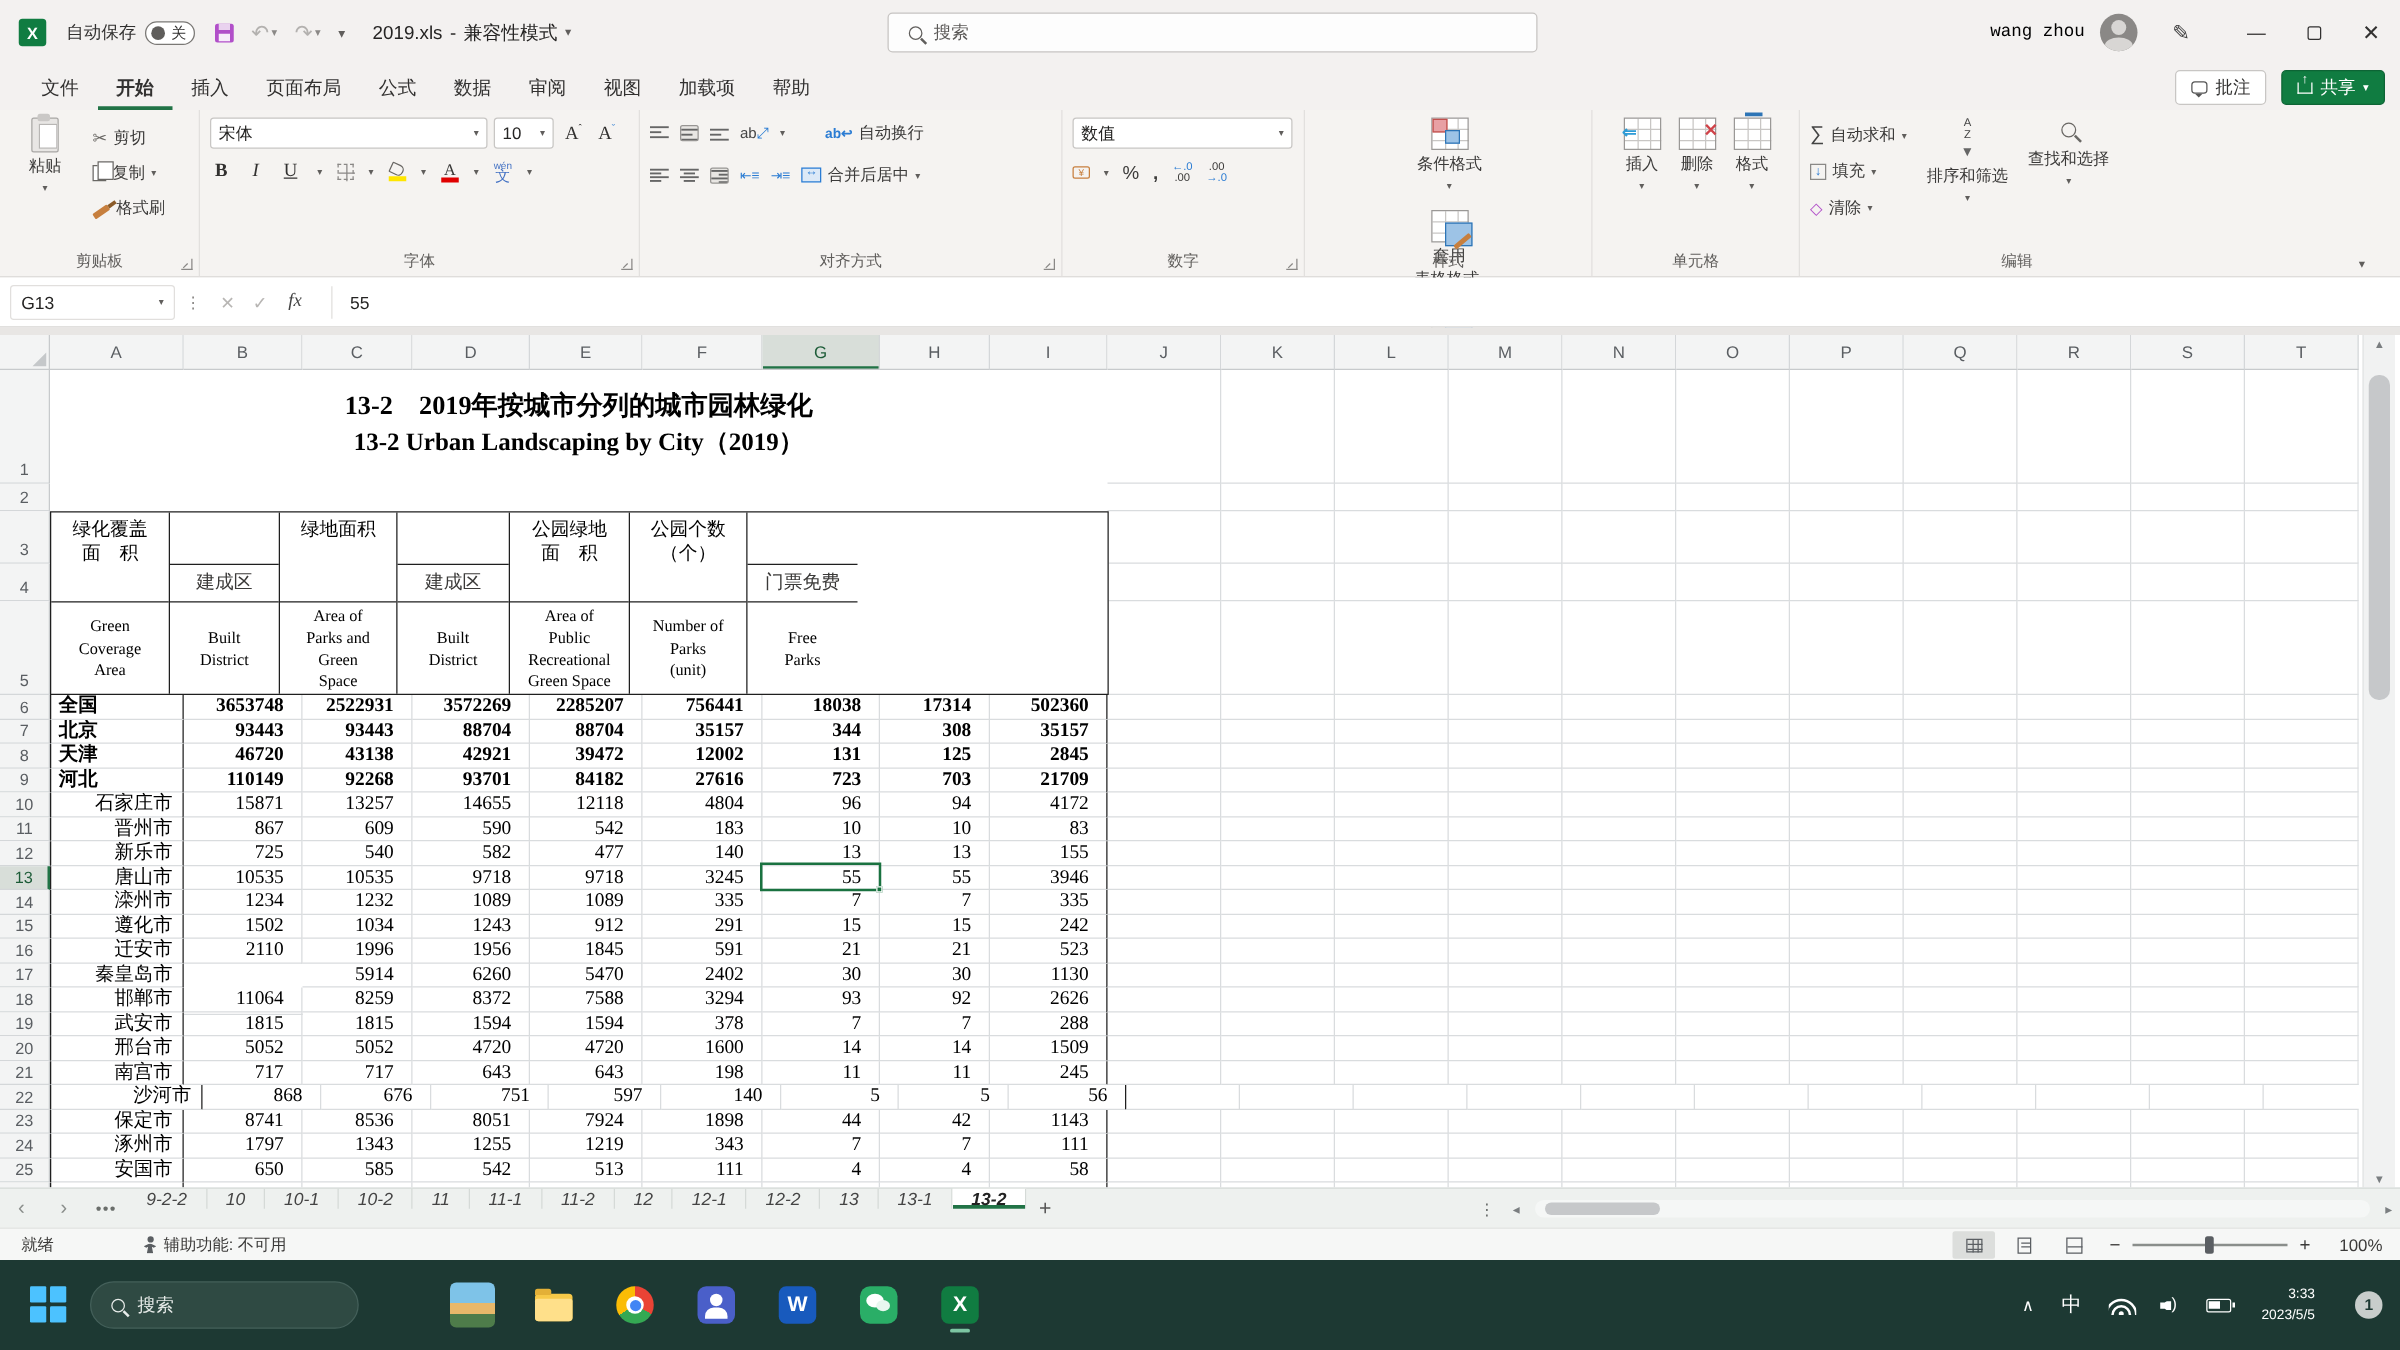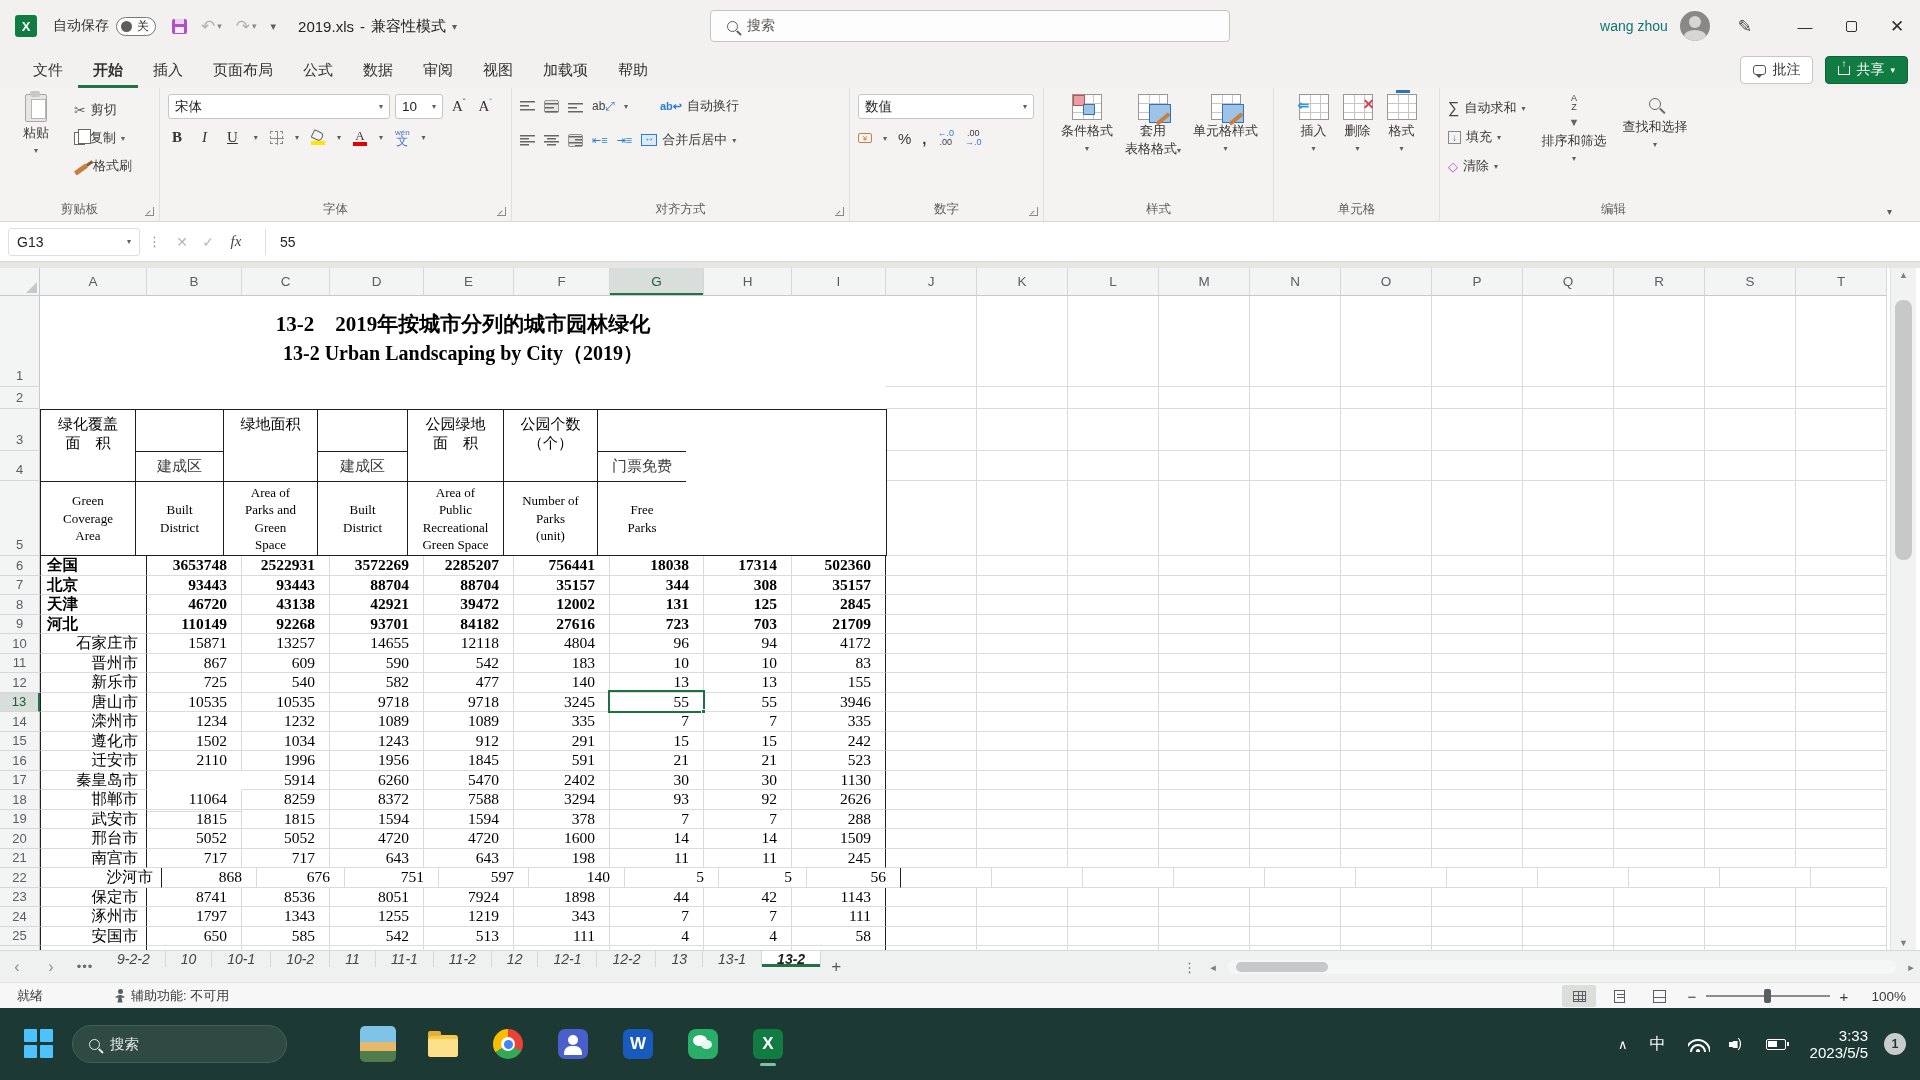--- a/index.html
+++ b/index.html
@@ -16,21 +16,21 @@
   .qa-btn { margin-left:14px; font-size:17px; color:#b3b1af; display:flex; align-items:center; }
   .floppy { width:15px; height:15px; margin-left:16px; background:#b14fc9; border-radius:2px; position:relative; }
   .floppy:before { content:""; position:absolute; left:3px; top:0; width:9px; height:5px; background:#e9d2ef; }
   .floppy:after { content:""; position:absolute; left:3px; bottom:1px; width:9px; height:6px; background:#f7ecfa; }
   .chev-s { font-size:9px; color:#8a8886; margin-left:2px; }
   #win-title { margin-left:22px; font-size:15px; color:#252423; display:flex; align-items:center; gap:6px; }
   #tb-search { position:absolute; left:710px; top:10px; width:520px; height:32px; background:#fdfdfd; border:1px solid #c6c4c2; border-radius:4px; display:flex; align-items:center; padding-left:16px; gap:9px; font-size:14px; color:#5c5a58; }
   .mag { width:11px; height:11px; border:1.7px solid #605e5c; border-radius:50%; position:relative; flex:none; }
   .mag:after { content:""; position:absolute; width:6px; height:1.7px; background:#605e5c; left:8px; top:10px; transform:rotate(45deg); }
   #tb-right { position:absolute; right:0; top:0; height:52px; display:flex; align-items:center; }
-  #user-name { font-size:14px; color:#0f766e; margin-right:12px; }
+  #user-name { font-size:14px; color:#000000; margin-right:12px;font-family:Liberation Mono, monospace; }
   .avatar { width:30px; height:30px; border-radius:50%; background:#8a8886; position:relative; overflow:hidden; margin-right:28px; }
   .avatar:before { content:""; position:absolute; width:12px; height:12px; border-radius:50%; background:#d8d6d4; left:9px; top:5px; }
   .avatar:after { content:""; position:absolute; width:22px; height:12px; border-radius:50% 50% 0 0; background:#d8d6d4; left:4px; top:19px; }
   .pen { font-size:17px; color:#444; margin-right:30px; }
   .wbtn { width:46px; height:52px; display:flex; align-items:center; justify-content:center; color:#323130; font-size:15px; }
   .maxsq { width:11px; height:11px; border:1.3px solid #323130; border-radius:2px; }
 
   
   #tabrow { position:absolute; left:0; top:52px; width:1920px; height:36px; display:flex; align-items:stretch; }
   .rtab { padding:0 15px; display:flex; align-items:center; font-size:15px; color:#323130; }
@@ -220,21 +220,21 @@
   .wifi i { position:absolute; border:2px solid #fff; border-radius:50%; }
   .wifi .w1 { width:26px; height:26px; left:-3px; top:3px; }
   .wifi .w2 { width:16px; height:16px; left:2px; top:8px; }
   .wifi .w3 { position:absolute; width:4px; height:4px; border-radius:50%; background:#fff; left:8px; top:13px; }
   .vol { width:18px; height:14px; position:relative; margin-right:19px; }
   .vol:before { content:""; position:absolute; left:0; top:4px; width:9px; height:7px; background:#fff; clip-path:polygon(0 15%,40% 15%,100% -40%,100% 140%,40% 85%,0 85%); }
   .vol:after { content:")"; position:absolute; left:9px; top:-2px; color:#fff; font-size:13px; }
   .batt { width:20px; height:11px; border:1.4px solid #fff; border-radius:2px; position:relative; margin-right:24px; }
   .batt:before { content:""; position:absolute; right:-4px; top:2px; width:2px; height:4px; background:#fff; }
   .batt:after { content:""; position:absolute; left:1px; top:1px; width:9px; height:6px; background:#fff; }
-  #tk-clock { text-align:right; font-size:15px; line-height:17px; margin-right:16px; }
+  #tk-clock { text-align:right; font-size:11px; line-height:17px; margin-right:32px; }
   .badge { width:22px; height:22px; border-radius:50%; background:#c8cdcb; color:#1d3933; font-size:12.5px; font-weight:bold; display:flex; align-items:center; justify-content:center; margin-right:14px; }
 </style>
 </head>
 <body>
 
 <div id="titlebar">
   <div class="xl-logo">X</div>
   <div class="autosave">
     <span>自动保存</span>
     <span class="toggle">
@@ -401,21 +401,21 @@
       <span style="font-size:15px;">%</span>
       <span style="font-size:15px;font-weight:bold;">,</span>
       <span class="dec"><span class="arr">←.0</span><br><span>.00</span></span>
       <span class="dec"><span>.00</span><br><span class="arr">→.0</span></span>
     </div>
     <div class="glabel">数字</div>
     <div class="glaunch"></div>
   </div>
 
   <div class="rgroup" style="width:230px;">
-    <div style="display:flex; gap:12px; justify-content:center;">
+    <div style="display:flex; gap:12px; justify-content:center;flex-direction:column;">
       <div class="rbig">
           <div class="grid-ic ov-red"></div>
           <span>条件格式</span>
           <span class="dd">▾</span>
         </div>
       <div class="rbig">
           <div class="grid-ic ov-blue ov-brush"></div>
           <span>套用</span>
           <span><span>表格格式</span><span class="dd">▾</span></span>
         </div>

